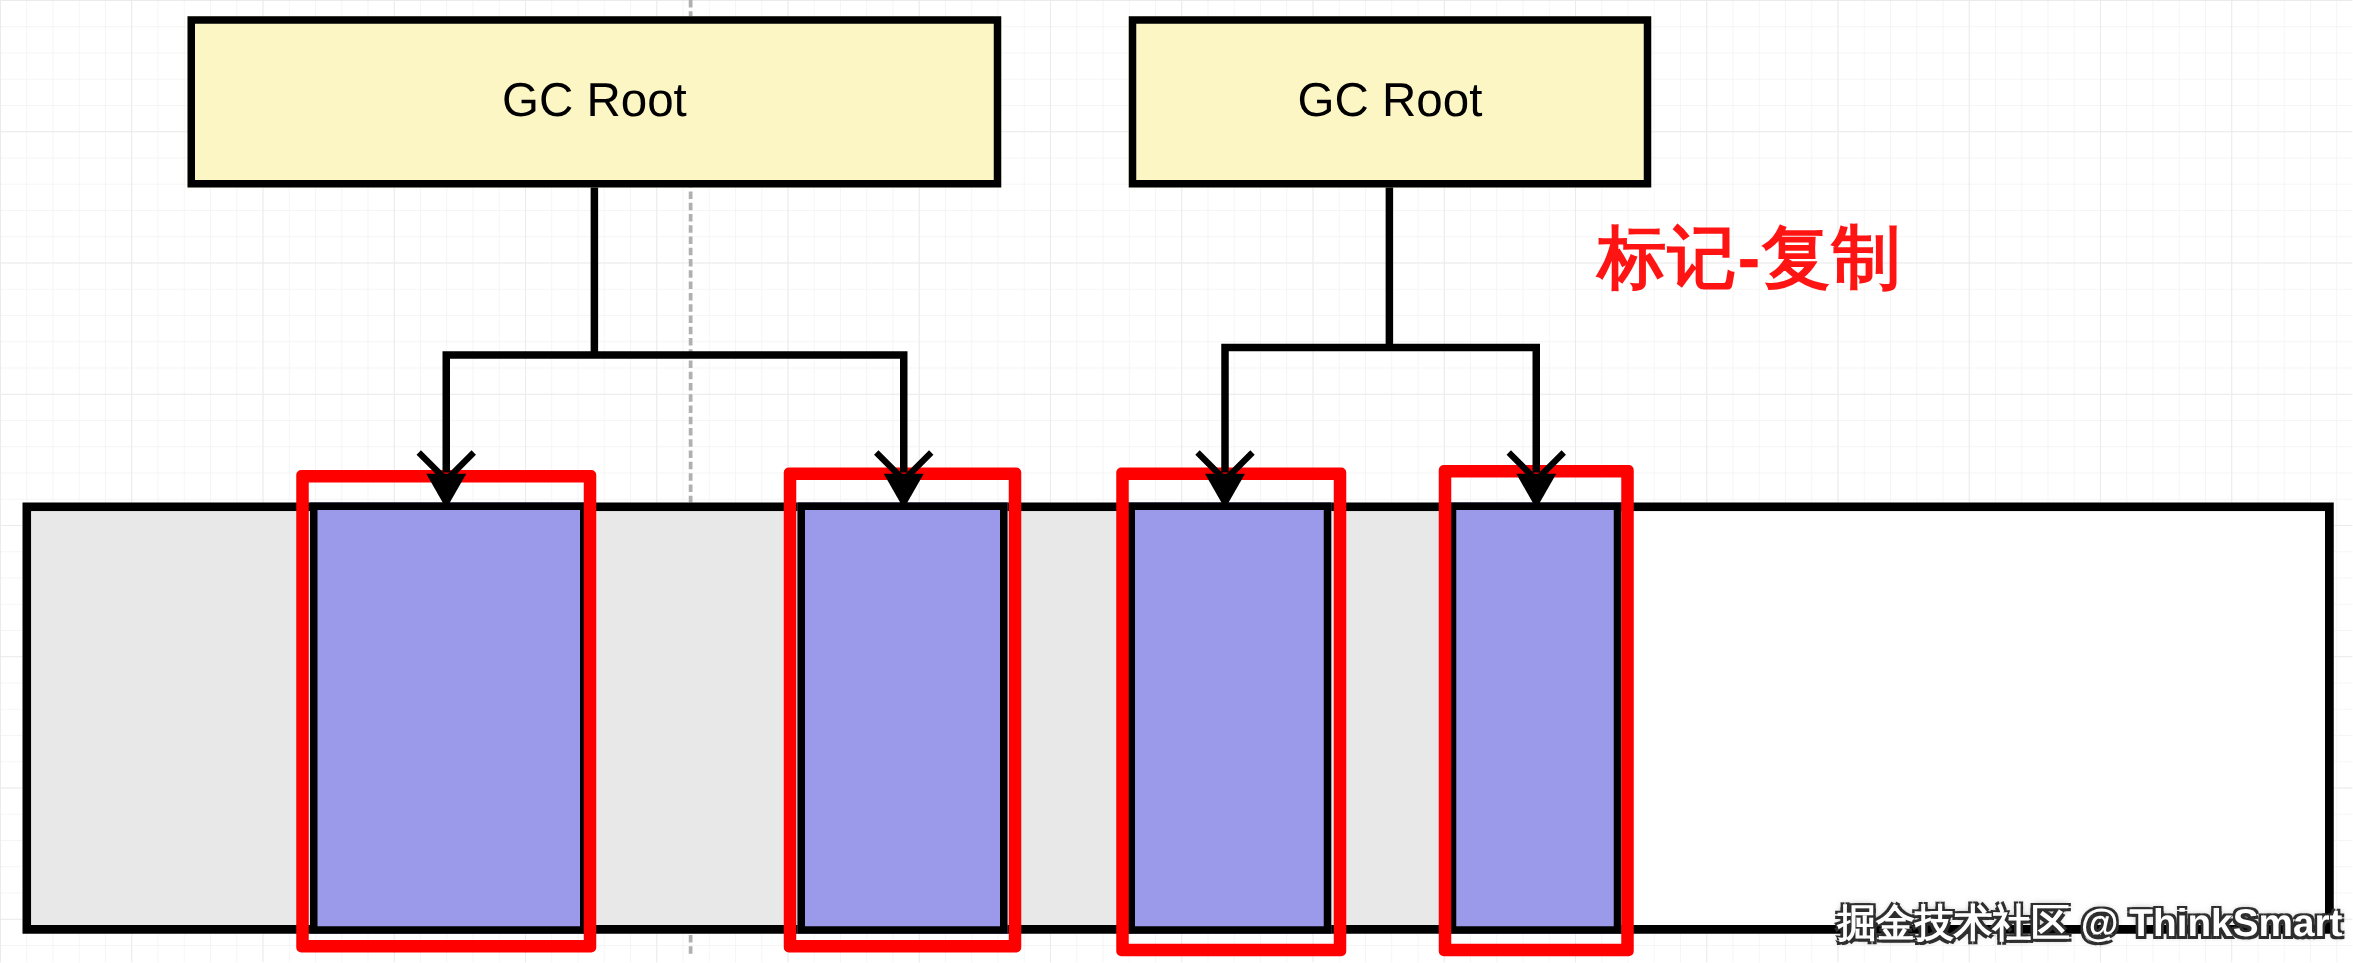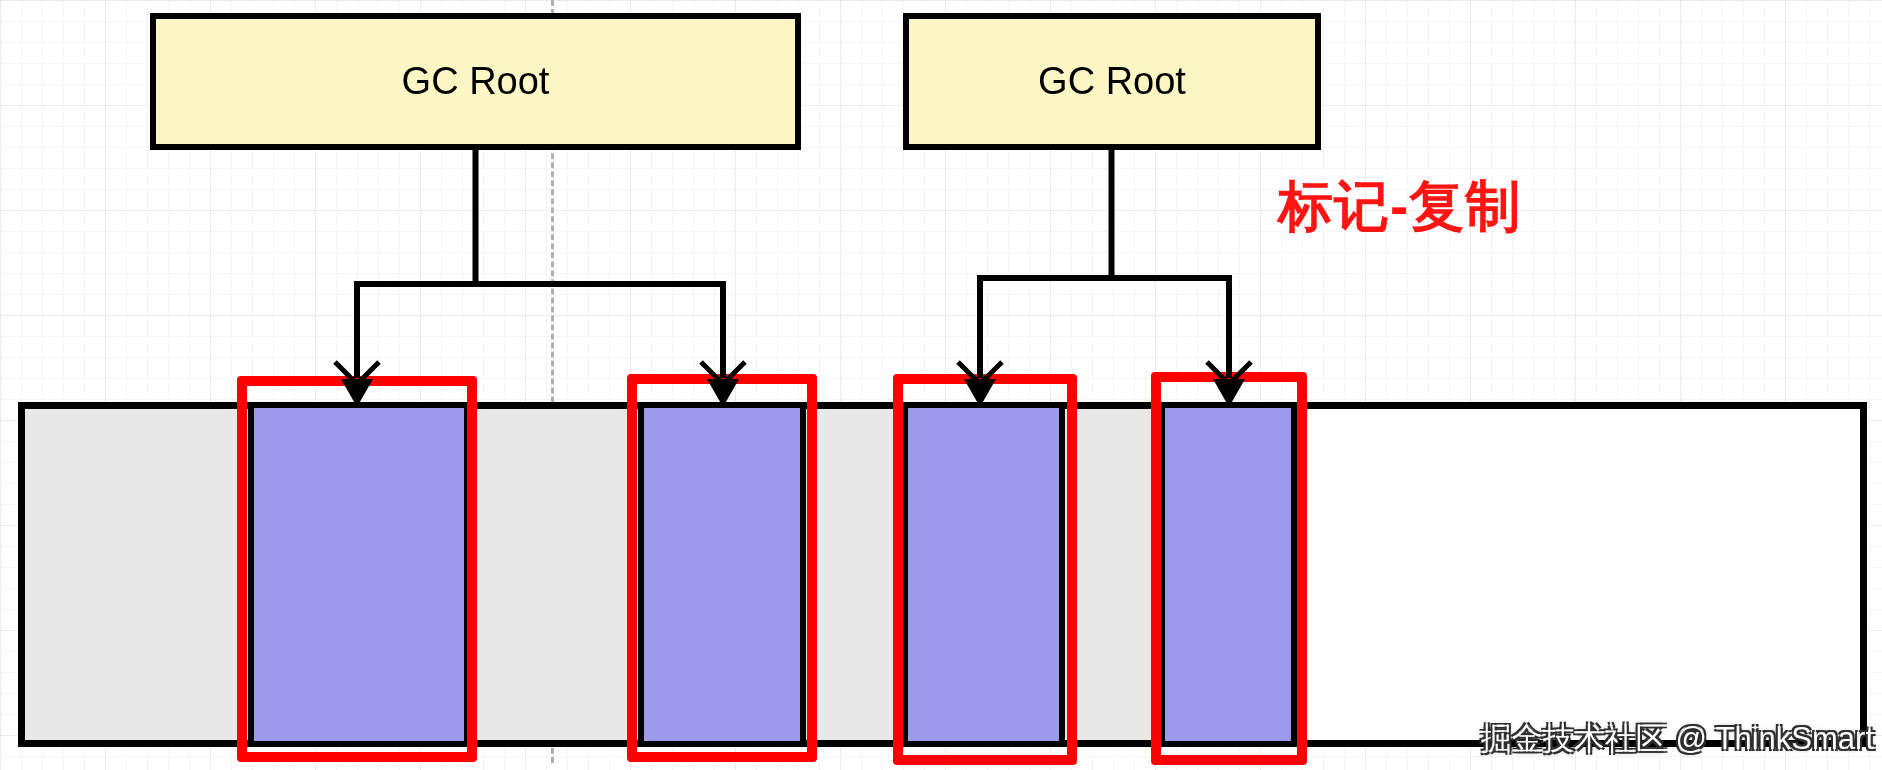--- a/index.html
+++ b/index.html
@@ -48,21 +48,21 @@
     font-size:38px;color:#000;z-index:7;
   }
   .box1{left:150px;width:651px;}
   .box2{left:903px;width:418px;}
   .annotation{
     position:absolute;left:1262px;top:158px;color:#ff1414;
     font-weight:bold;font-size:55px;line-height:97px;
     white-space:nowrap;z-index:7;letter-spacing:1px;margin-left:16px;
   }
   .watermark{
-    position:absolute;right:8px;top:718px;font-size:31px;font-weight:normal;
+    position:absolute;right:8px;top:718px;font-size:31px;font-weight:bold;
     color:#ffffff;white-space:nowrap;z-index:8;
     text-shadow:-2px -2px 0 #2e2e2e,2px -2px 0 #2e2e2e,-2px 2px 0 #2e2e2e,2px 2px 0 #2e2e2e,0 0 5px rgba(0,0,0,.55);
   }
 </style>
 </head>
 <body>
 
 <div class="canvas">
 
   <div class="dashed-line"></div>

